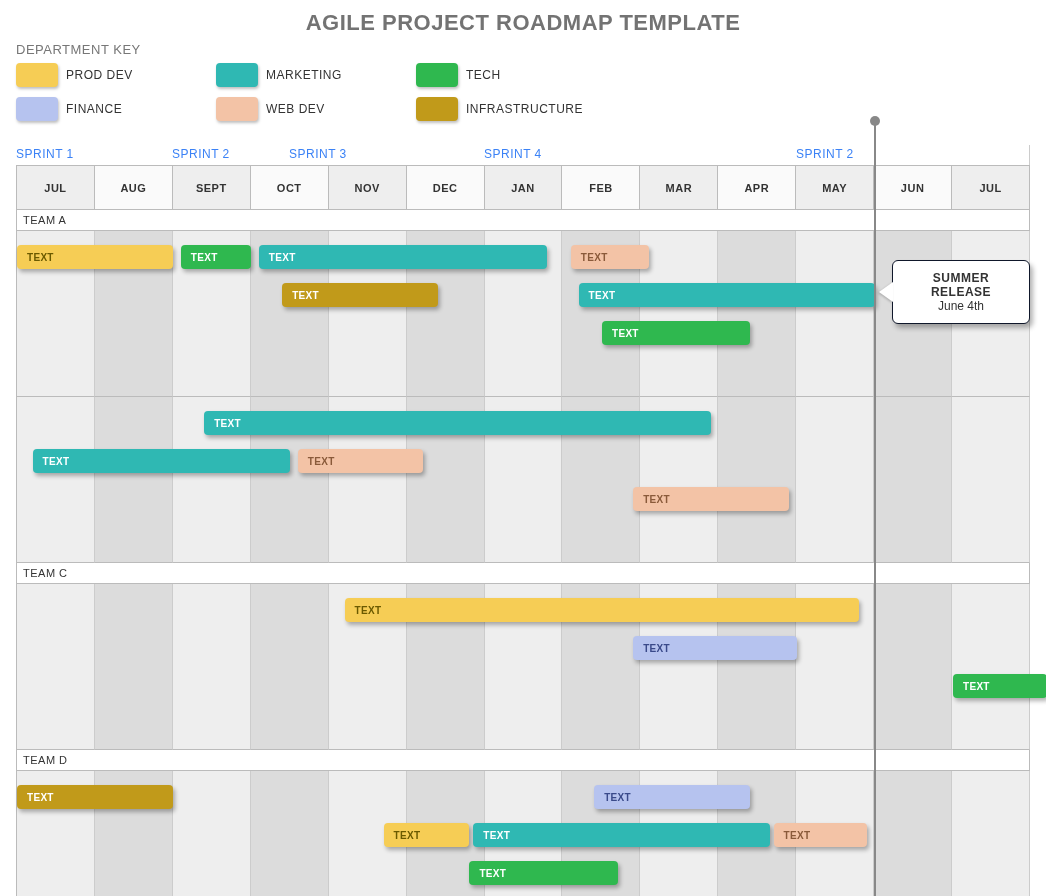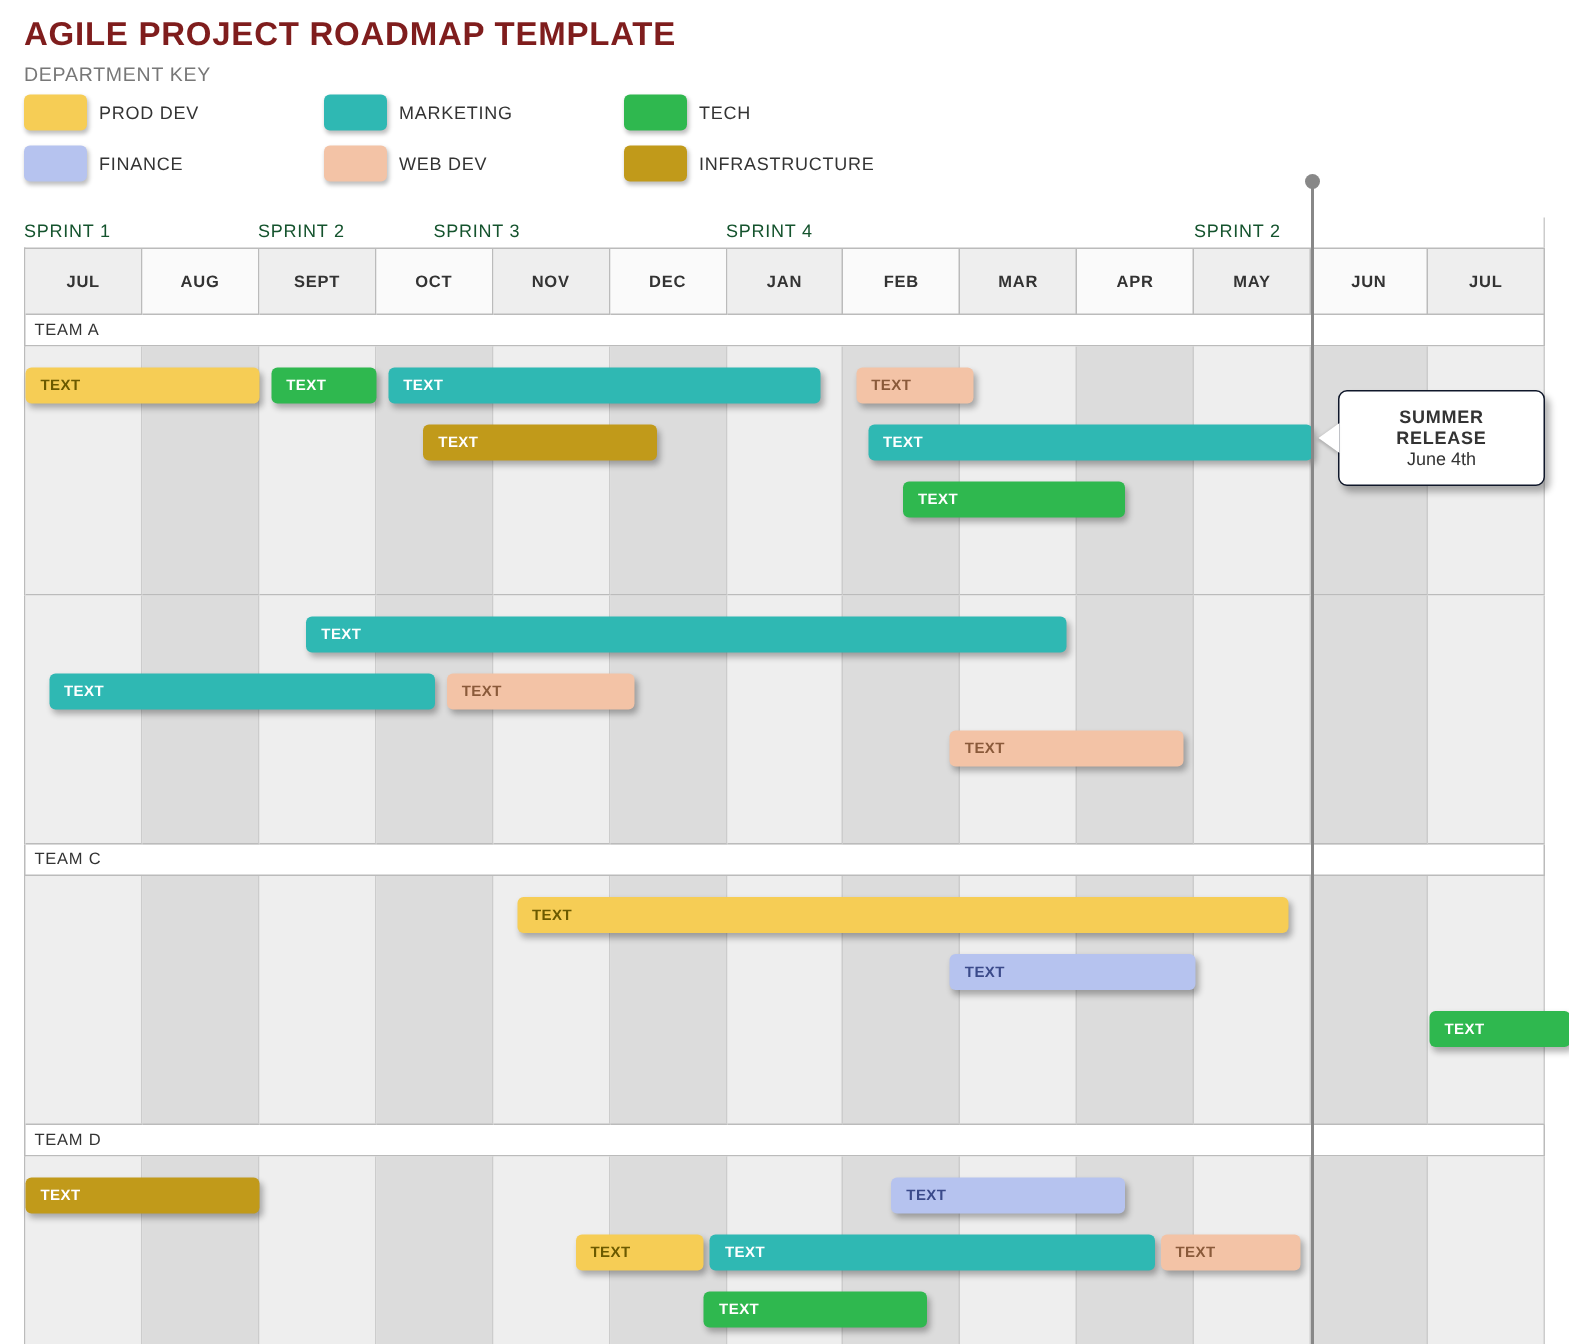--- a/index.html
+++ b/index.html
@@ -7,22 +7,23 @@
     font-family: "Century Gothic", "Avant Garde", Arial, sans-serif;
     background: #fff;
     color: #333;
     padding: 10px 16px 30px 16px;
     width: 1046px;
   }
   .title {
     font-size: 22px;
     font-weight: bold;
     letter-spacing: 0.5px;
-    color: #7f1d1d;
+    color: #737373;
     margin-bottom: 6px;
+    text-align: center;
   }
   .key-title {
     font-size: 13px;
     color: #777;
     letter-spacing: 0.5px;
     margin-bottom: 6px;
   }
   .legend {
     display: grid;
     grid-template-columns: repeat(3, 180px);
@@ -46,21 +47,21 @@
   }
   .sprint-row {
     position: relative;
     height: 20px;
     border-right: 1px solid #ccc;
   }
   .sprint-label {
     position: absolute;
     font-size: 12px;
     letter-spacing: 0.5px;
-    color: #14532d;
+    color: #3b82f6;
     top: 2px;
   }
   .month-row {
     display: grid;
     grid-template-columns: repeat(13, 1fr);
     border-top: 1px solid #bbb;
     border-left: 1px solid #bbb;
   }
   .month-cell {
     height: 44px;

